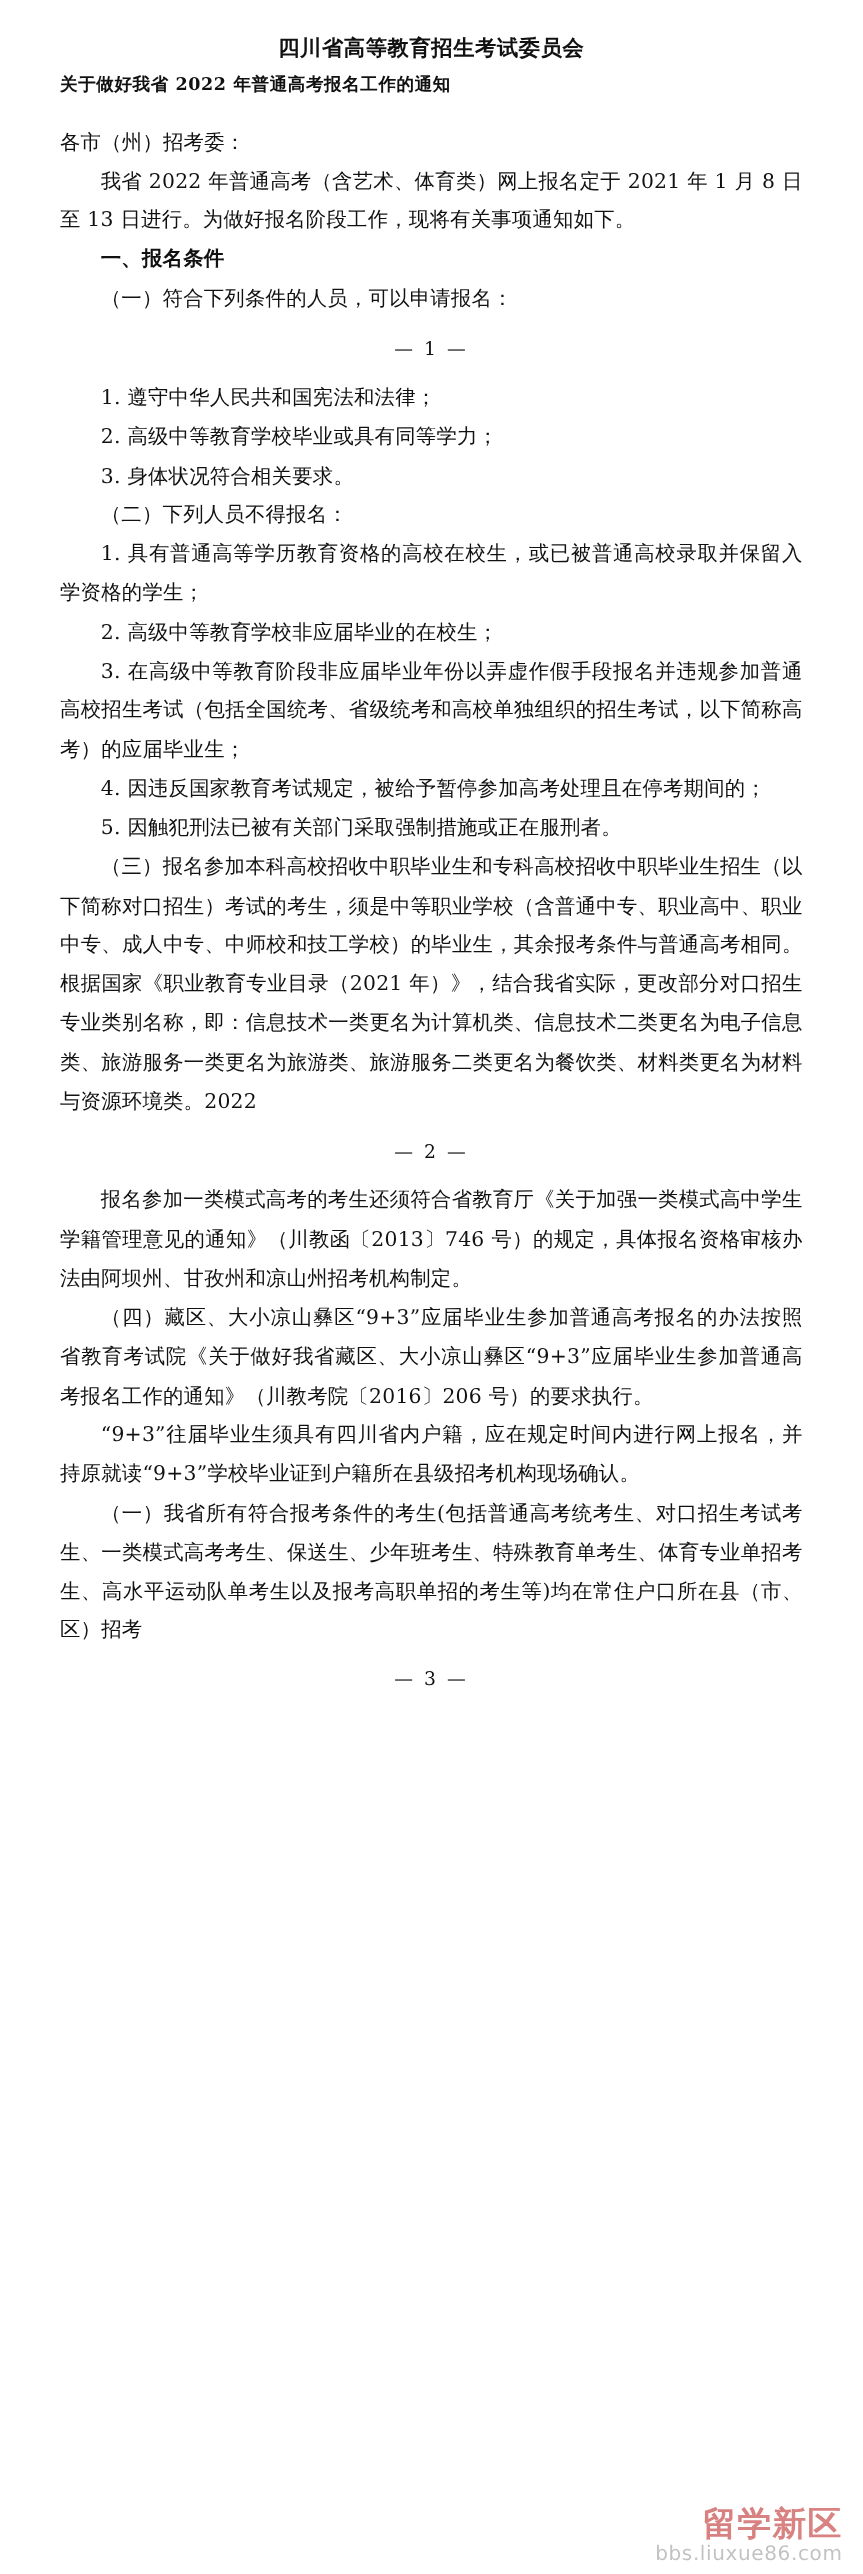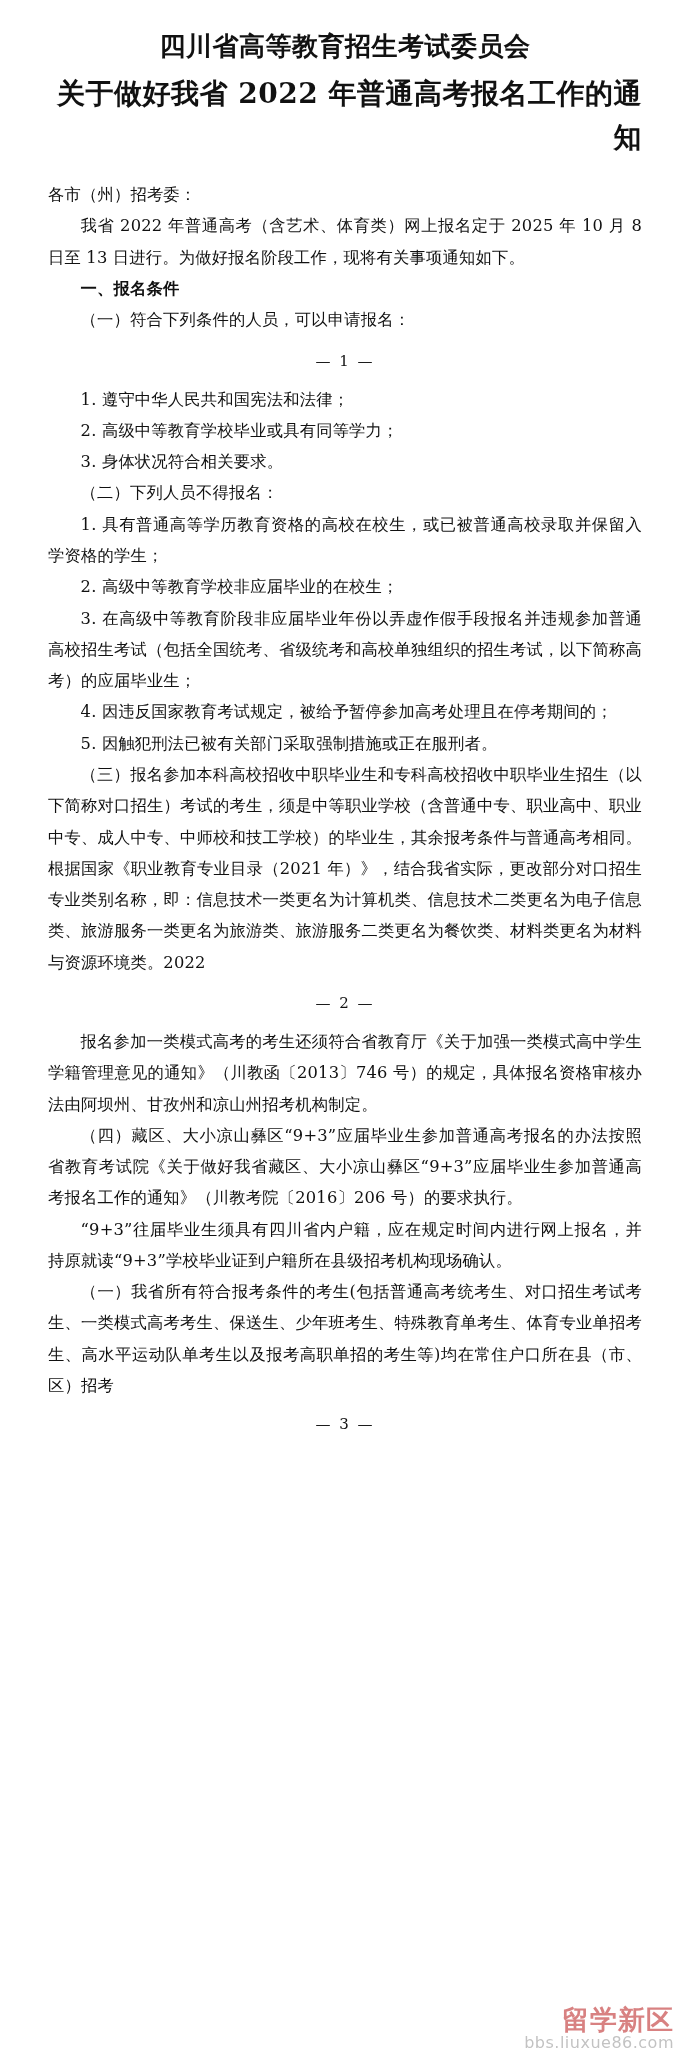--- a/index.html
+++ b/index.html
@@ -16,29 +16,29 @@
   .page {
     position: relative;
     width: 690px;
     min-height: 2059px;
     box-sizing: border-box;
     padding: 26px 48px 10px 48px;
   }
   .doc-title {
     text-align: center;
     font-weight: bold;
-    font-size: 26px;
+    font-size: 17px;
     line-height: 1.6;
     letter-spacing: 0.5px;
     margin: 0 0 2px 0;
   }
   .doc-title2 {
-    text-align: right;
+    text-align: left;
     font-weight: bold;
-    font-size: 28px;
+    font-size: 14px;
     line-height: 1.6;
     letter-spacing: 0.5px;
     margin: 4px 0 18px 0;
   }
   p.body {
     font-size: 16.3px;
     line-height: 1.92;
     margin: 0;
     text-align: justify;
     text-justify: inter-ideograph;
@@ -98,21 +98,21 @@
 </head>
 <body>
 
 <div class="page">
 
   <h1 class="doc-title">四川省高等教育招生考试委员会</h1>
   <h1 class="doc-title2">关于做好我省 2022 年普通高考报名工作的通知</h1>
 
   <p class="body flush">各市（州）招考委：</p>
 
-  <p class="body indent">我省 2022 年普通高考（含艺术、体育类）网上报名定于 2025 年 10 月 8 日至 13 日进行。为做好报名阶段工作，现将有关事项通知如下。</p>
+  <p class="body indent">我省 2022 年普通高考（含艺术、体育类）网上报名定于 2021 年 1 月 8 日至 13 日进行。为做好报名阶段工作，现将有关事项通知如下。</p>
 
   <p class="body heading">一、报名条件</p>
 
 
   <p class="body indent">（一）符合下列条件的人员，可以申请报名：</p>
 
   <div class="pagenum">— 1 —</div>
 
   <p class="body indent">1. 遵守中华人民共和国宪法和法律；</p>
   <p class="body indent">2. 高级中等教育学校毕业或具有同等学力；</p>

